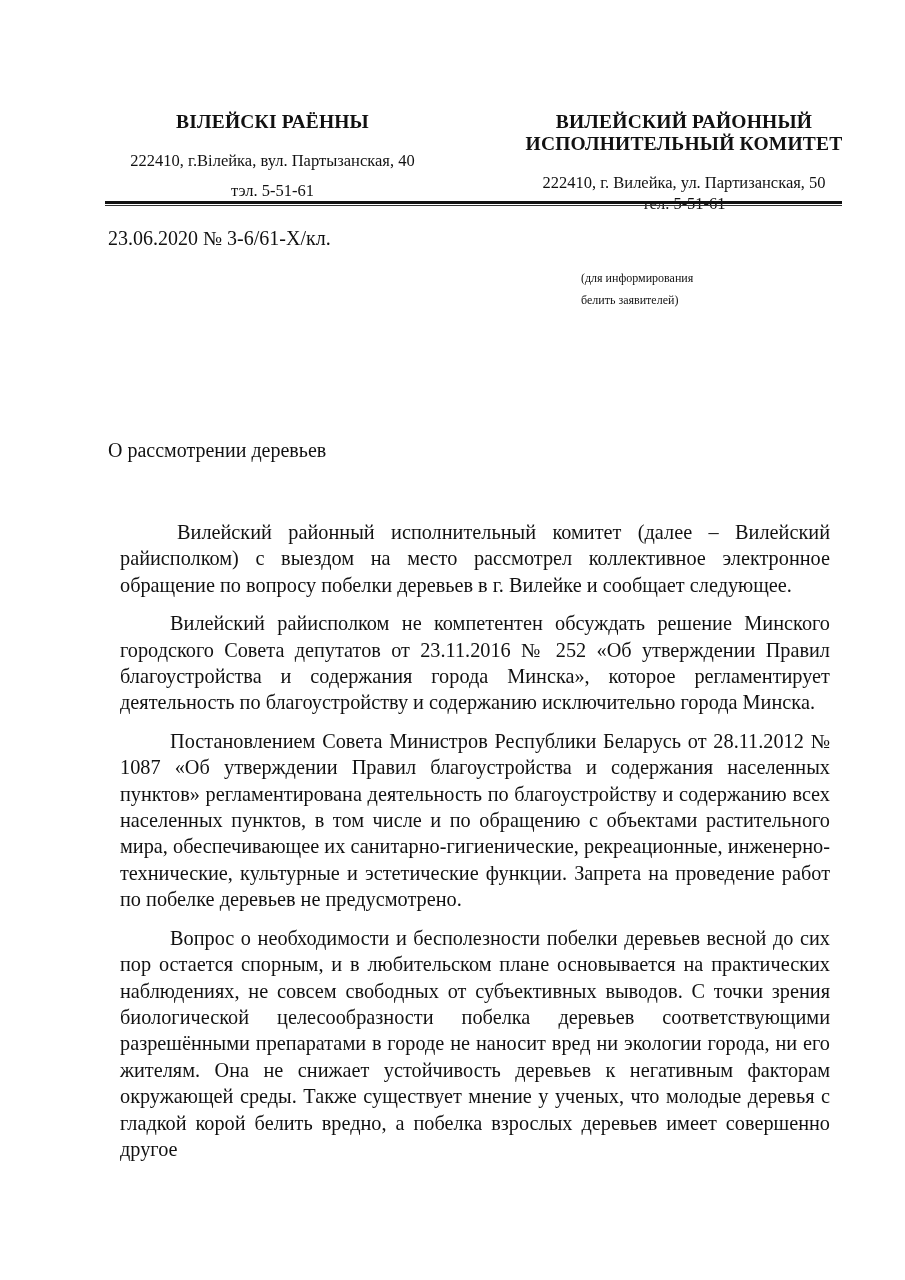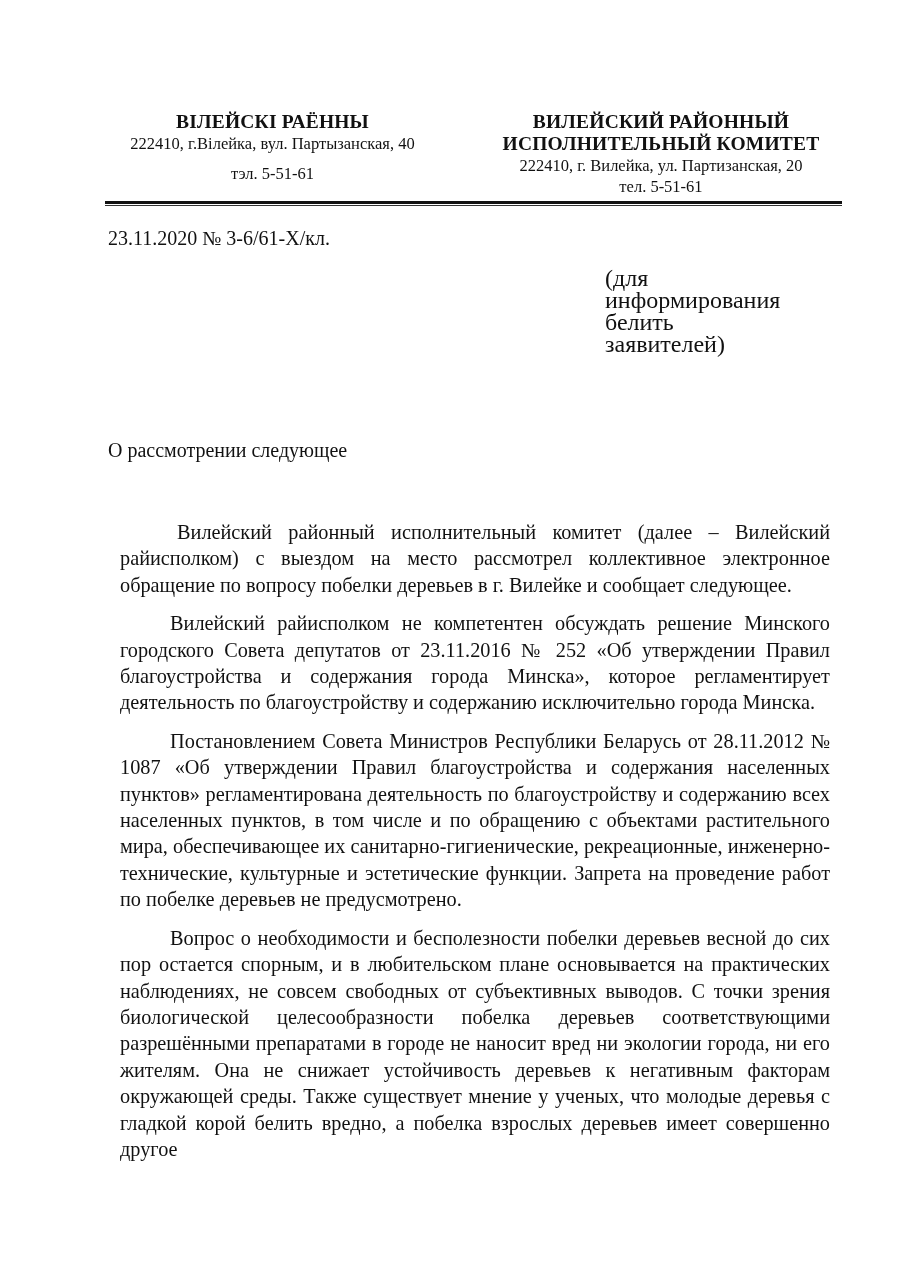--- a/index.html
+++ b/index.html
@@ -2,33 +2,33 @@
 <html><head>
   <meta charset="utf-8">
   <style>
     html, body { margin: 0; padding: 0; background: #ffffff; }
     body { width: 905px; height: 1280px; position: relative; overflow: hidden;
            font-family: "Liberation Serif", serif; color: #111111; }
     .page { position: absolute; left: 0; top: 0; width: 729px; height: 1280px; background: #fff; }
 
     .hdr { position: absolute; top: 111px; text-align: center; }
     .hdr-left { left: 100px; width: 345px; }
-    .hdr-right { left: 496px; width: 330px; }
+    .hdr-right { left: 519px; width: 330px; }
     .hdr .org { font-weight: bold; font-size: 19.5px; line-height: 22px; letter-spacing: 0.2px; }
-    .hdr .addr { font-size: 16.5px; line-height: 21px; margin-top: 0; }
+    .hdr .addr { font-size: 16.5px; line-height: 21px; margin-top: 17px; }
     .hdr .tel { font-size: 16.5px; line-height: 21px; }
     .hdr-left .tel { margin-top: 9px; }
 
     .rule { position: absolute; left: 105px; width: 737px; }
     .rule-thick { top: 201px; height: 3px; background: #111; }
     .rule-thin { top: 205px; height: 1px; background: #333; }
 
     .ref { position: absolute; left: 108px; top: 226px; font-size: 20px; line-height: 24px; }
 
-    .addressee { position: absolute; left: 581px; top: 267px; font-size: 24px; line-height: 22px; margin-left: 24px; }
+    .addressee { position: absolute; left: 581px; top: 267px; font-size: 12px; line-height: 22px; }
 
     .subject { position: absolute; left: 108px; top: 438px; font-size: 20px; line-height: 24px; }
 
     .body { position: absolute; left: 108px; top: 507px; width: 734px;
             font-size: 20.3px; line-height: 26.4px; }
     .body p { margin: 12px; text-align: justify; text-indent: 50px; }
     .body p.first { text-indent: 57px; }
   </style>
 </head>
 <body>
@@ -37,35 +37,35 @@
 
   <div class="hdr hdr-left">
     <div class="org">ВІЛЕЙСКІ РАЁННЫ</div>
     <div class="addr">222410, г.Вілейка, вул. Партызанская, 40</div>
     <div class="tel">тэл. 5-51-61</div>
   </div>
 
   <div class="hdr hdr-right">
     <div class="org">ВИЛЕЙСКИЙ РАЙОННЫЙ</div>
     <div class="org">ИСПОЛНИТЕЛЬНЫЙ КОМИТЕТ</div>
-    <div class="addr">222410, г. Вилейка, ул. Партизанская, 20</div>
+    <div class="addr">222410, г. Вилейка, ул. Партизанская, 50</div>
     <div class="tel">тел. 5-51-61</div>
   </div>
 
   <div class="rule rule-thick"></div>
   <div class="rule rule-thin"></div>
 
-  <div class="ref">23.11.2020 № 3-6/61-Х/кл.</div>
+  <div class="ref">23.06.2020 № 3-6/61-Х/кл.</div>
 
   <div class="addressee">
     <div>(для информирования</div>
     <div>белить заявителей)</div>
   </div>
 
-  <div class="subject">О рассмотрении следующее</div>
+  <div class="subject">О рассмотрении деревьев</div>
 
   <div class="body">
     <p class="first">Вилейский районный исполнительный комитет (далее – Вилейский райисполком) с выездом на место рассмотрел коллективное электронное обращение по вопросу побелки деревьев в г. Вилейке и сообщает следующее.</p>
     <p>Вилейский райисполком не компетентен обсуждать решение Минского городского Совета депутатов от 23.11.2016 № 252 «Об утверждении Правил благоустройства и содержания города Минска», которое регламентирует деятельность по благоустройству и содержанию исключительно города Минска.</p>
     <p>Постановлением Совета Министров Республики Беларусь от 28.11.2012 № 1087 «Об утверждении Правил благоустройства и содержания населенных пунктов» регламентирована деятельность по благоустройству и содержанию всех населенных пунктов, в том числе и по обращению с объектами растительного мира, обеспечивающее их санитарно-гигиенические, рекреационные, инженерно-технические, культурные и эстетические функции. Запрета на проведение работ по побелке деревьев не предусмотрено.</p>
     <p style="text-align-last: justify;">Вопрос о необходимости и бесполезности побелки деревьев весной до сих пор остается спорным, и в любительском плане основывается на практических наблюдениях, не совсем свободных от субъективных выводов. С точки зрения биологической целесообразности побелка деревьев соответствующими разрешёнными препаратами в городе не наносит вред ни экологии города, ни его жителям. Она не снижает устойчивость деревьев к негативным факторам окружающей среды. Также существует мнение у ученых, что молодые деревья с гладкой корой белить вредно, а побелка взрослых деревьев имеет совершенно другое</p>
   </div>
 
 </div>
 

